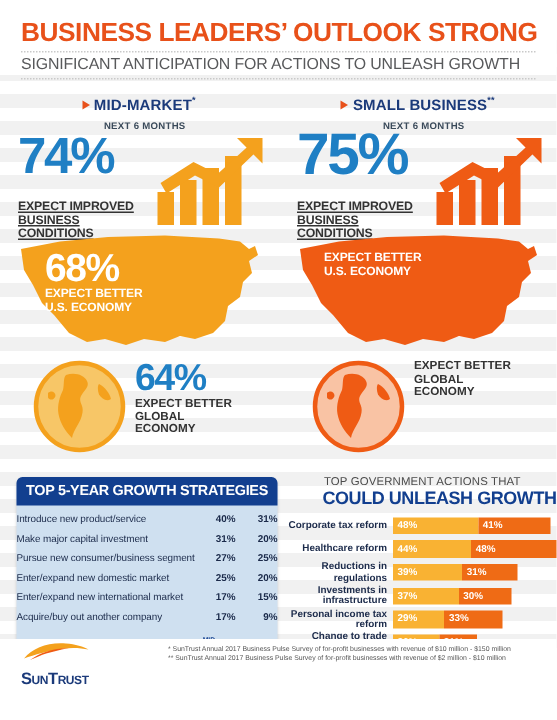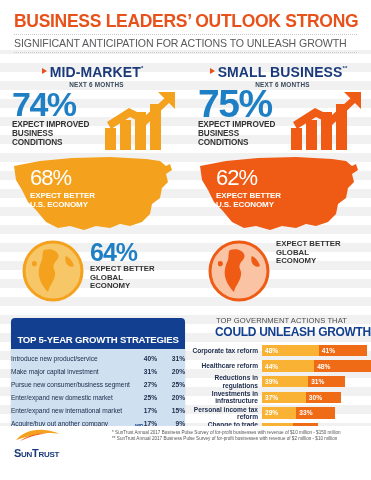--- a/index.html
+++ b/index.html
@@ -36,62 +36,62 @@
   .panel { position:absolute; top:56px; width:185px; height:258px; }
   .panel.left { left:0; }
   .panel.right { left:186px; }
 
   .sec-head { text-align:center; padding-top:6px; }
   .sec-head .row { display:inline-block; }
   .tri { display:inline-block; width:0; height:0;
          border-left:5px solid #e8511a; border-top:3.5px solid transparent;
          border-bottom:3.5px solid transparent; vertical-align:middle;
          margin-right:3px; margin-bottom:1px;}
-  .sec-name { color:#1b3a7a; font-weight:bold; font-size:14px;
+  .sec-name { color:#1b3a7a; font-weight:bold; font-size:10px;
               letter-spacing:0.1px; vertical-align:middle; }
   .sec-sup { font-size:6px; vertical-align:super; }
   .sec-sub { color:#3a4a5a; font-weight:bold; font-size:6.4px;
              letter-spacing:0.2px; margin-top:1px; margin-left:8px; }
 
   
   .stat1 { position:absolute; left:12px; top:32px; }
   .bignum { color:#1f7fc4; font-size:34px; font-weight:bold;
             letter-spacing:-1.5px; line-height:32px; }
   .bignum.small { font-size:39px; }
   .statcap { color:#333; font-size:8.2px; font-weight:600; line-height:9.2px;
-             letter-spacing:-0.1px; margin-top:0; }
+             letter-spacing:-0.1px; margin-top:13px;text-decoration:underline; }
 
   
   .arrowchart { position:absolute; right:6px; top:36px; width:78px; height:60px; }
 
   
   .mapwrap { position:absolute; left:0; top:96px; width:185px; height:86px; }
   .maptext { position:absolute; left:30px; top:14px; text-align:left; }
-  .mapnum { color:#ffffff; font-size:22px; font-weight:normal; line-height:24px;
+  .mapnum { color:#ffffff; font-size:26px; font-weight:bold; line-height:24px;
             letter-spacing:-1px; }
   .mapcap { color:#ffffff; font-size:8px; font-weight:700; line-height:9px;
             letter-spacing:-0.1px; margin-top:1px; }
 
   
   .globewrap { position:absolute; left:22px; top:182px; width:160px; height:74px; }
   .globe { position:absolute; left:0; top:2px; width:62px; height:62px; }
   .globetext { position:absolute; left:68px; top:2px; }
   .globenum { color:#1f7fc4; font-size:25px; font-weight:bold; line-height:25px;
               letter-spacing:-1px; }
   .globecap { color:#333; font-size:7.8px; font-weight:600; line-height:8.6px; }
 
   
   .tablecard {
     position:absolute; left:11px; top:318px; width:174px; height:118px;
     background:#cfe0f0; border-radius:5px; padding:0;
     box-shadow:0 1px 2px rgba(0,0,0,0.12);
   }
   .tablehead {
     background:#123f8f; color:#ffffff; font-weight:bold; font-size:9.6px;
-    text-align:center; padding:16px 0 4px 0; border-radius:4px 4px 0 0;
+    text-align:center; padding:4px 0 4px 0; border-radius:4px 4px 0 0;
     letter-spacing:-0.2px;
   }
   table.strat { width:100%; border-collapse:collapse; margin-top:3px; }
   table.strat td { font-size:6.6px; color:#1b2a4a; padding:3.0px 0 3.0px 0;
                    vertical-align:middle; }
   td.slabel { padding-left:6px; letter-spacing:-0.05px; }
   td.sv1 { width:26px; text-align:right; color:#e8601c; font-weight:bold;
            font-size:7px; }
   td.sv2 { width:28px; text-align:right; padding-right:7px;
            color:#f3a23a; font-weight:bold; font-size:7px; }
@@ -212,21 +212,20 @@
       <path d="M57 0 L74 0 L74 17 Z" fill="#EF5B14"></path>
     </svg>
 
     <div class="mapwrap">
       <svg viewBox="0 0 185 86" width="185" height="86">
         <path fill="#EF5B14" d="M14,14 L40,9 L72,6 L110,5 L146,7 L160,9 L166,14 L170,12 L172,18 L166,22
           L168,30 L162,36 L160,46 L152,52 L150,62 L142,70 L130,74 L120,72 L110,76 L96,74 L84,78
           L70,74 L58,76 L46,70 L36,58 L28,50 L22,38 L16,28 Z"></path>
       </svg>
       <div class="maptext">
-        <div class="mapnum">62%</div>
         <div class="mapcap">EXPECT BETTER<br>U.S. ECONOMY</div>
       </div>
     </div>
 
     <div class="globewrap">
       <svg class="globe" viewBox="0 0 62 62">
         <circle cx="31" cy="31" r="29" fill="#F9C3A4" stroke="#EF5B14" stroke-width="3"></circle>
         <path fill="#EF5B14" d="M22,10 C28,8 34,10 36,14 C38,18 34,20 32,24 C30,28 34,30 33,35
           C32,42 27,46 26,52 C22,48 18,42 17,36 C16,30 18,24 20,20 C21,16 20,12 22,10 Z"></path>
         <path fill="#EF5B14" d="M44,16 C48,18 51,22 52,26 C49,28 46,26 44,23 C43,20 43,17 44,16 Z"></path>

